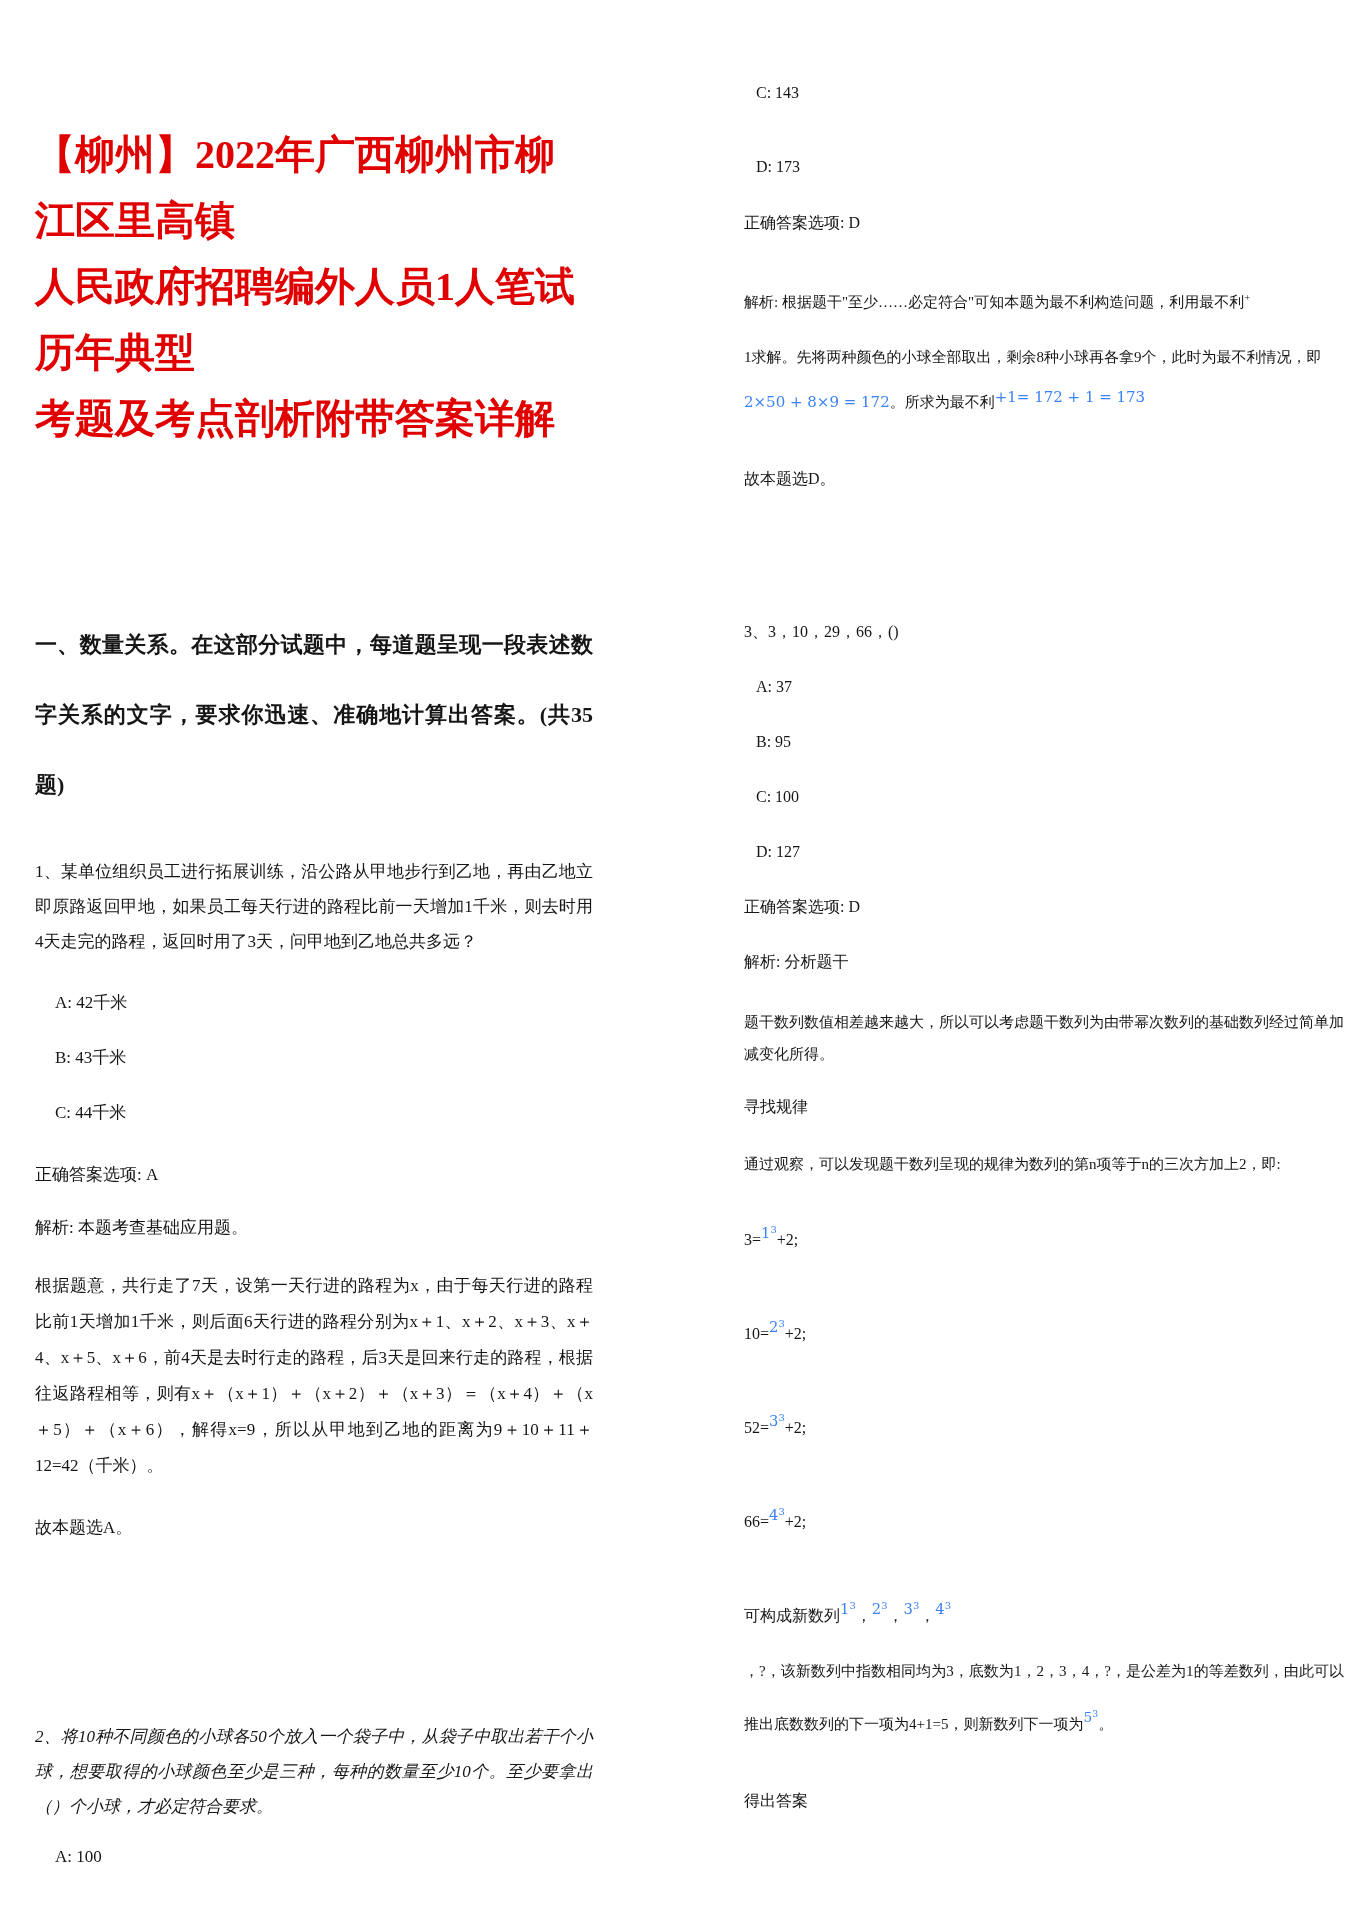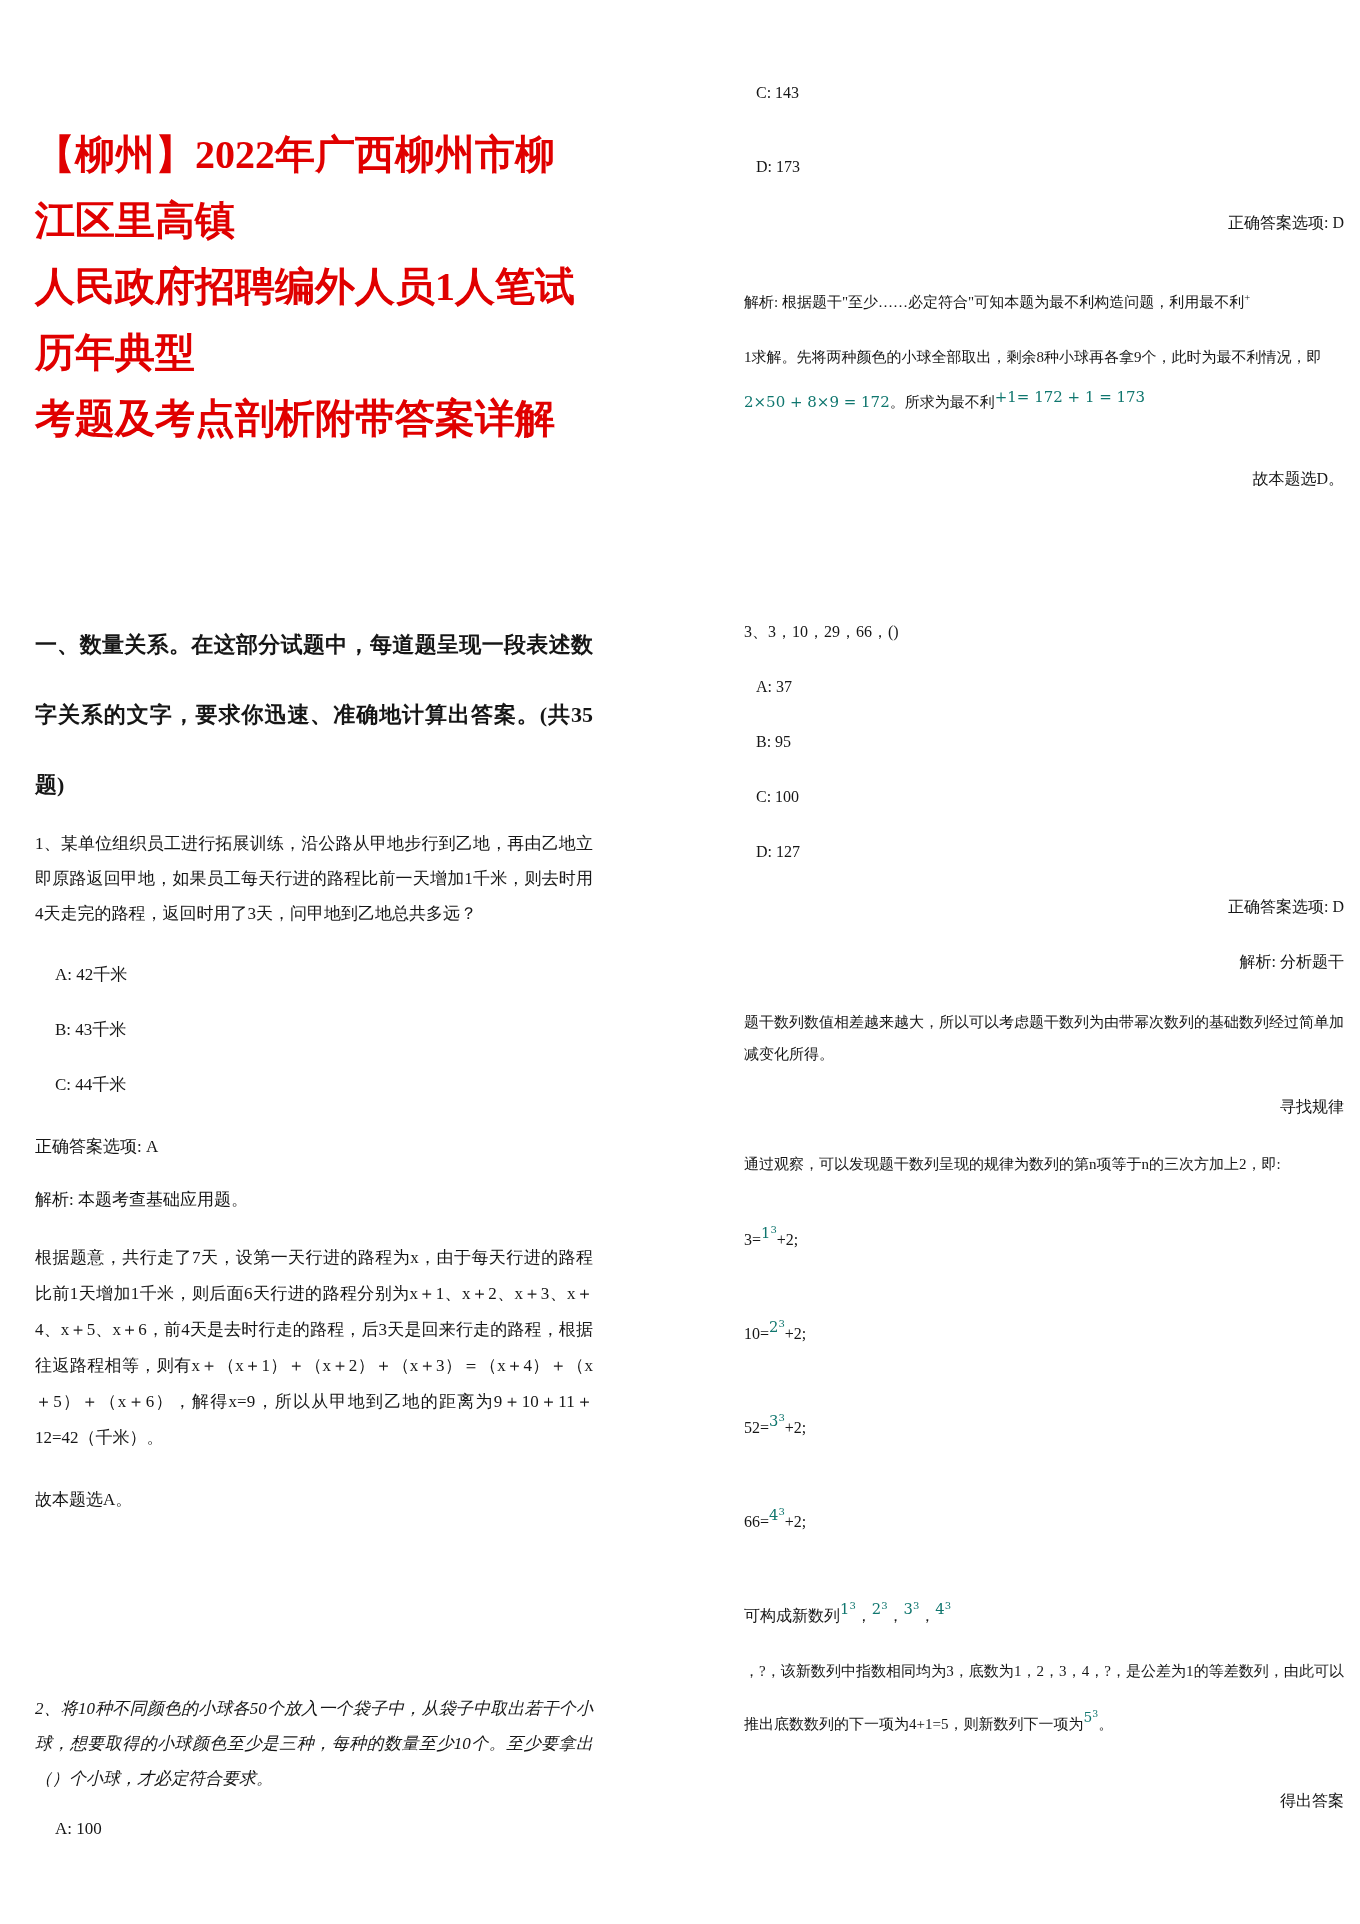--- a/index.html
+++ b/index.html
@@ -16,36 +16,36 @@
 
   .doc-title {
     margin-top:122px; font-size:40px; line-height:66px;
     font-weight:bold; text-align:left;
   }
   .sec-heading {
     margin-top:158px; font-size:22px; line-height:70px;
     font-weight:bold; text-align:justify;
   }
   .stem { font-size:17px; line-height:35px; text-align:justify; }
-  #q1-stem { margin-top:6px; }
+  #q1-stem { margin-top:34px; }
   #q2-stem { margin-top:179px;font-style:italic; }
 
   .opt { font-size:17px; line-height:24px; margin-left:20px; }
   #q1-opt-a { margin-top:32px; }
   #q1-opt-b, #q1-opt-c, #q1-opt-d { margin-top:31px; }
   .line { font-size:17px; line-height:24px; }
   #q1-answer { margin-top:38px; }
   #q1-analysis-label { margin-top:29px; }
   #q1-analysis { margin-top:28px; font-size:17px; line-height:36px; text-align:justify; }
   #q1-conclusion { margin-top:32px; }
   #q2-opt-a { margin-top:21px; }
 
   
   .opt-r { font-size:16px; line-height:24px; margin-left:12px; }
-  .rline { font-size:16px; line-height:24px;text-align:right; }
+  .rline { font-size:16px; line-height:24px; }
   #q2-opt-c { margin-top:81px; }
   #q2-opt-d { margin-top:50px; }
   #q2-answer { margin-top:32px; }
   #q2-analysis-1 { margin-top:51px; font-size:15px; line-height:24px; }
   #q2-analysis-2 { margin-top:31px; font-size:15px; line-height:24px; }
   #q2-formula-line { margin-top:21px; font-size:15px; line-height:24px; }
   #q2-conclusion { margin-top:53px; }
   #q3-stem { margin-top:129px; font-size:16px; line-height:24px; }
   #q3-opt-a { margin-top:31px; }
   #q3-opt-b, #q3-opt-c, #q3-opt-d { margin-top:31px; }
@@ -55,21 +55,21 @@
   #q3-find-rule { margin-top:25px; }
   #q3-observe { margin-top:33px; font-size:15px; line-height:24px; }
   .fline { font-size:16px; line-height:30px; }
   #q3-f1 { margin-top:49px; }
   #q3-f2, #q3-f3, #q3-f4 { margin-top:62px; }
   #q3-seq-line1 { margin-top:62px; font-size:16px; line-height:30px; }
   #q3-seq-para { margin-top:12px; font-size:15px; line-height:53px; text-align:justify; }
   #q3-result { margin-top:37px; }
 
   
-  .m { font-family:"DejaVu Serif",serif; color:#0f766e; }
+  .m { font-family:"DejaVu Serif",serif; color:#3b82f6; }
   .raise { position:relative; top:-5px; }
   .cube { display:inline-block; position:relative; top:-7px; font-size:0.92em; }
   .cube .exp { font-size:0.68em; position:relative; top:-0.55em; }
   sup { font-size:0.7em; }
 </style>
 </head>
 <body>
 
 <div class="page">
 

